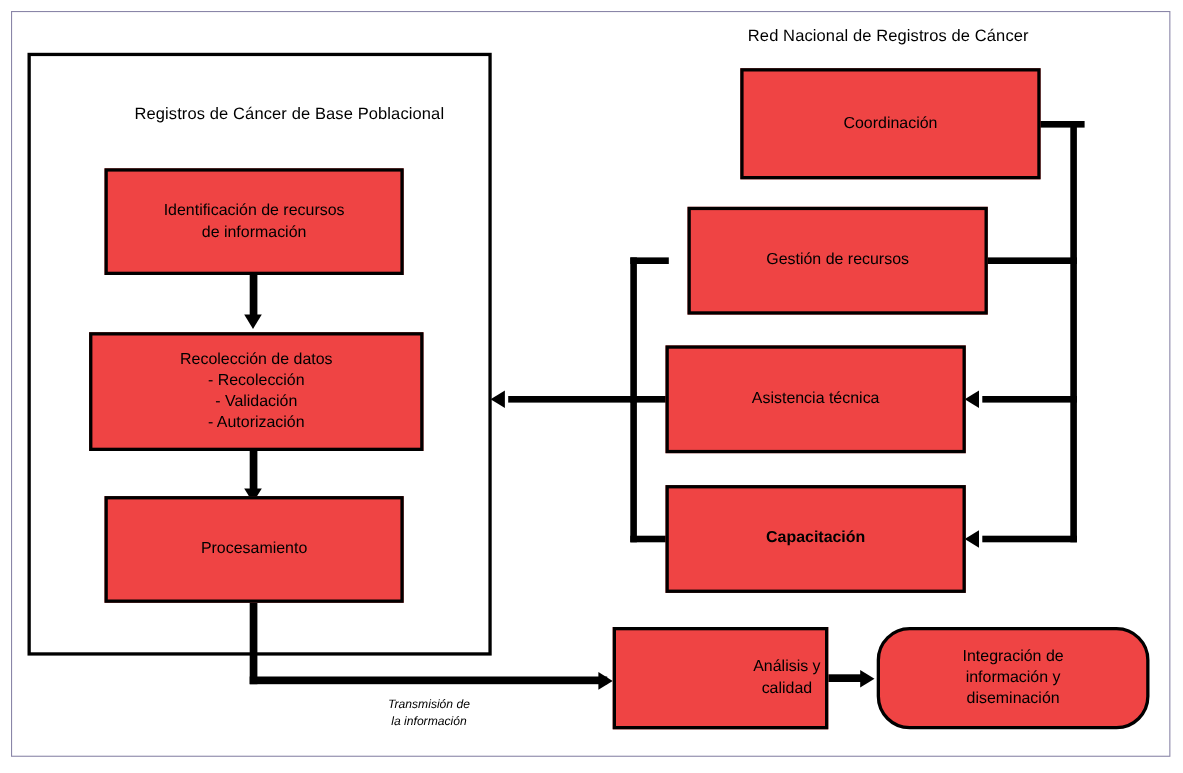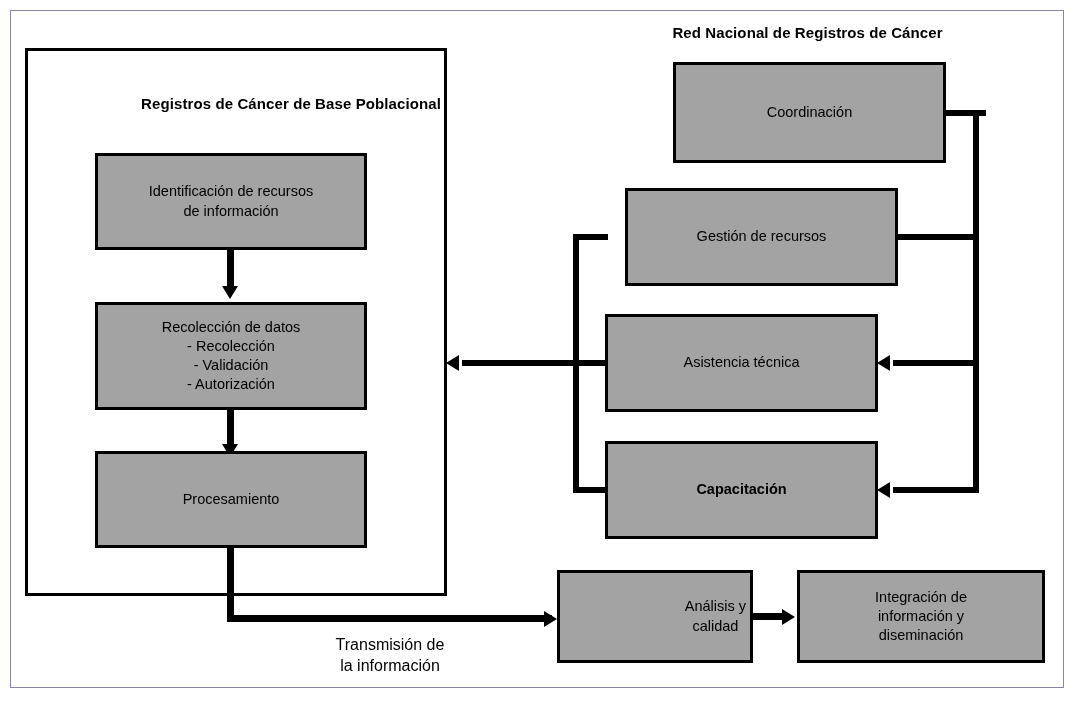--- a/index.html
+++ b/index.html
@@ -31,50 +31,51 @@
     left: 25px;
     top: 48px;
     width: 422px;
     height: 548px;
     border: 3px solid #000000;
     box-sizing: border-box;
     background: transparent;
   }
   .grp-title {
     position: absolute;
-    font-weight: bold;
+    font-weight: normal;
     font-size: 15px;
     color: #000000;
     letter-spacing: .1px;
     white-space: nowrap;
     text-align: center;
   }
   .node {
     position: absolute;
     border: 3px solid #000000;
     box-sizing: border-box;
-    background: #a3a3a3;
+    background: #ef4444;
     display: flex;
     align-items: center;
     justify-content: center;
     text-align: center;
     font-size: 14.5px;
     color: #000000;
     line-height: 1.32;
     z-index: 5;
   }
   .node .lbl { white-space: pre-line; display: block; padding: 0 4px; }
   .caption {
     position: absolute;
-    font-size: 16px;
+    font-size: 11px;
     color: #000000;
     line-height: 1.32;
     text-align: center;
     white-space: pre-line;
     z-index: 6;
+    font-style: italic;
   }
   
   .hline, .vline {
     position: absolute;
     background: #000000;
     z-index: 2;
   }
   .arrow {
     position: absolute;
     width: 0;
@@ -99,31 +100,31 @@
 </style>
 </head>
 <body>
 
 <div id="root">
 
   <div id="page-frame"></div>
 
   <div id="left-container"></div>
 
-  <div class="grp-title" style="left:40px; top:95px; width:502px;">Registros de Cáncer de Base Poblacional</div>
+  <div class="grp-title" style="left:12px; top:95px; width:502px;">Registros de Cáncer de Base Poblacional</div>
 
   <div class="node" style="left:95px; top:153px; width:272px; height:97px;">
     <span class="lbl">Identificación de recursos
 de información</span>
   </div>
 
   <div class="vline" style="left:227px; top:250px; width:7px; height:40px;"></div>
   <div class="arrow arrow-down" style="left:222px; top:286px;"></div>
 
-  <div class="node" style="left:95px; top:302px; width:272px; height:108px;">
+  <div class="node" style="left:81px; top:302px; width:304px; height:108px;">
     <span class="lbl">Recolección de datos
 - Recolección
 - Validación
 - Autorización</span>
   </div>
 
   <div class="vline" style="left:227px; top:410px; width:7px; height:38px;"></div>
   <div class="arrow arrow-down" style="left:222px; top:444px;"></div>
 
   <div class="node" style="left:95px; top:451px; width:272px; height:97px;justify-content:center;">
@@ -176,19 +177,19 @@
 la información</div>
 
   <div class="node" style="left:557px; top:570px; width:196px; height:93px;justify-content:flex-end;">
     <span class="lbl">Análisis y
 calidad</span>
   </div>
 
   <div class="hline" style="left:753px; top:613px; width:32px; height:7px;"></div>
   <div class="arrow arrow-right" style="left:782px; top:609px;"></div>
 
-  <div class="node" style="left:797px; top:570px; width:248px; height:93px;">
+  <div class="node" style="left:797px; top:570px; width:248px; height:93px;border-radius:30px;">
     <span class="lbl">Integración de
 información y
 diseminación</span>
   </div>
 
 </div>
 
 </body></html>

